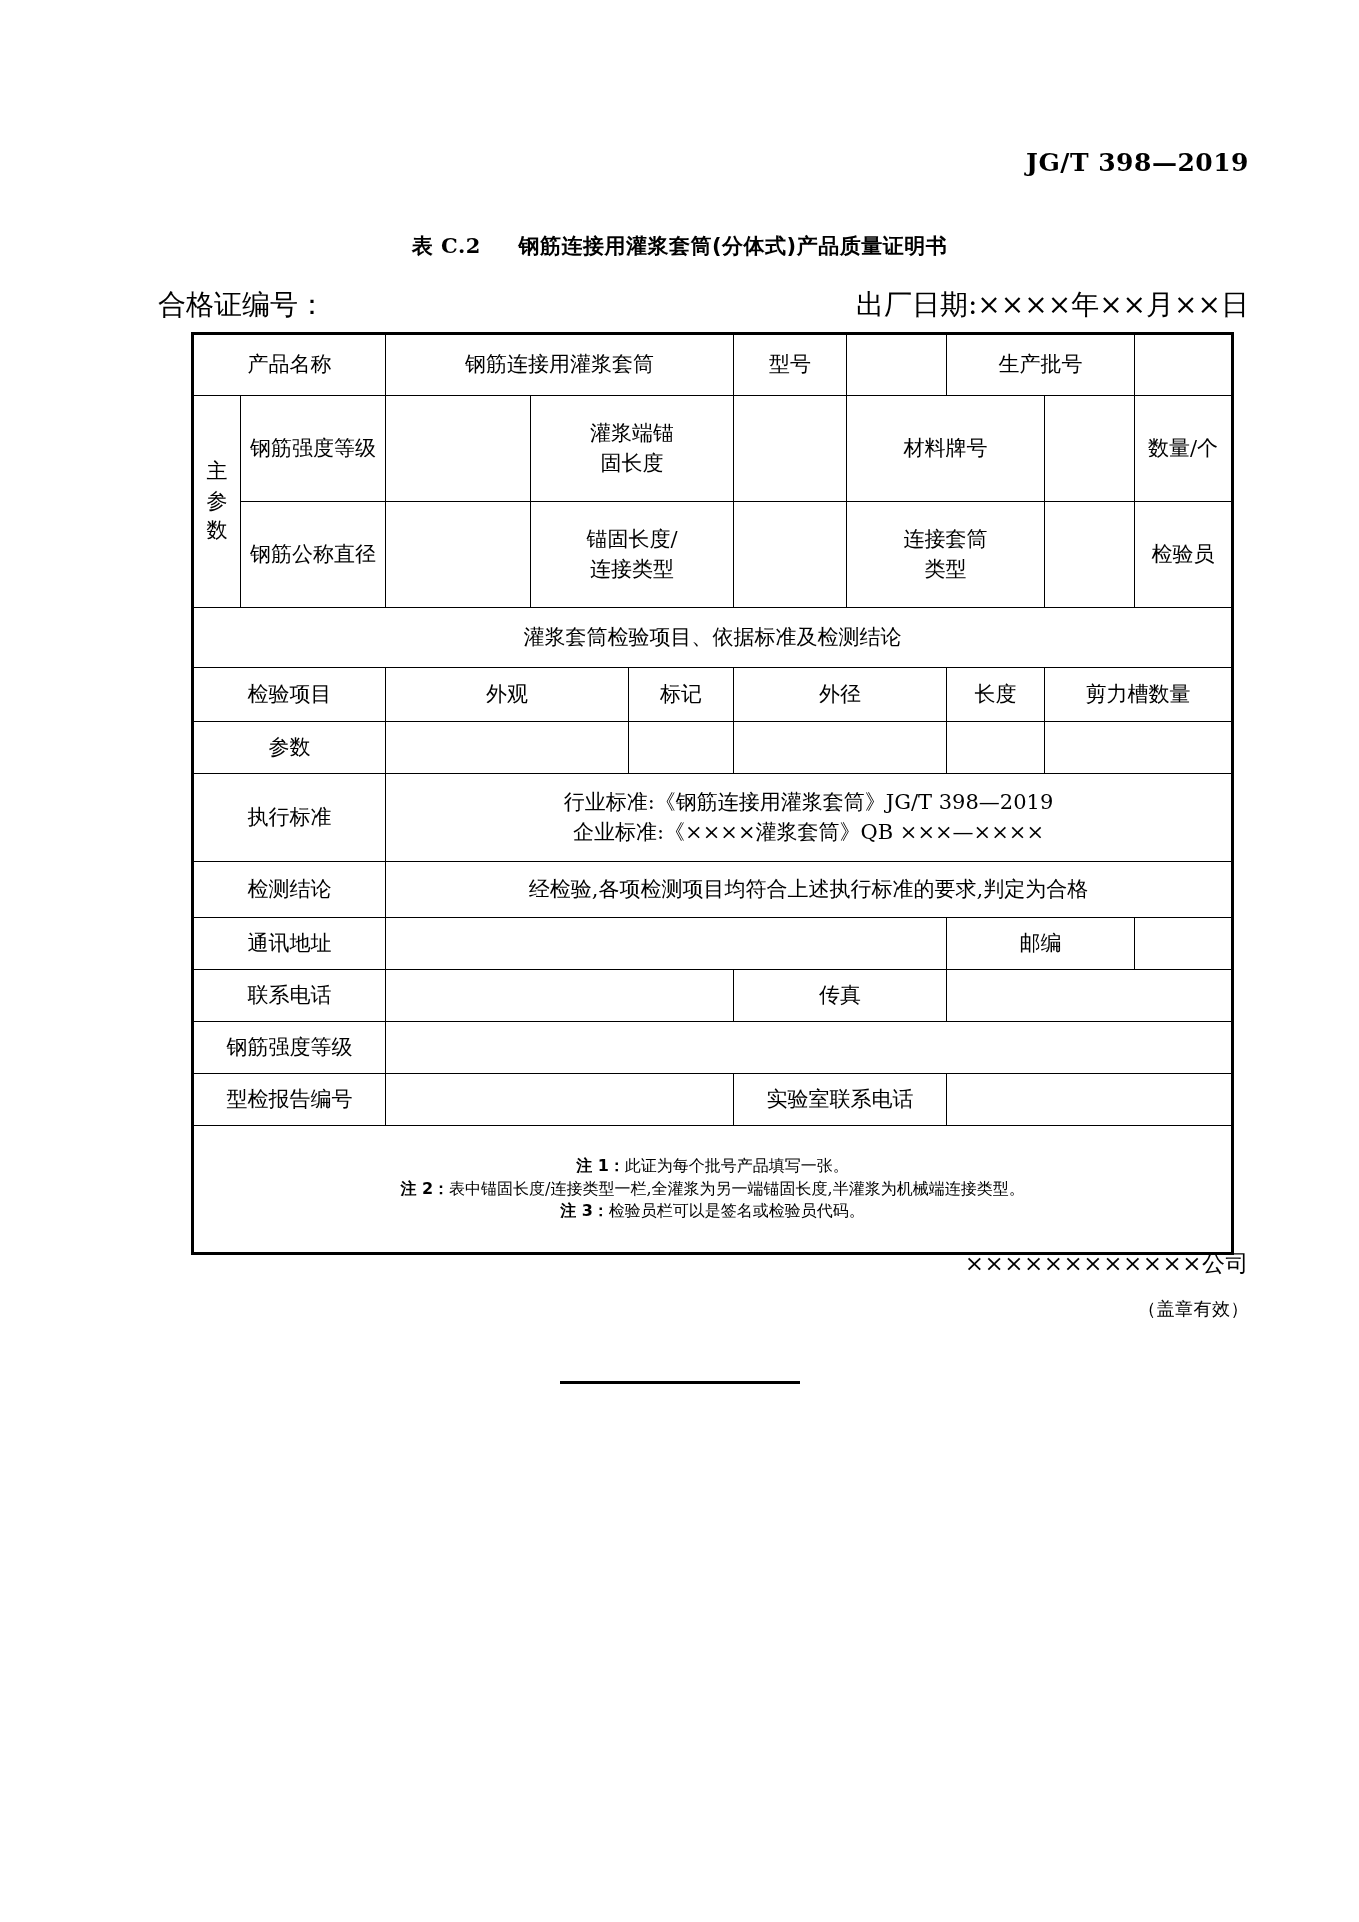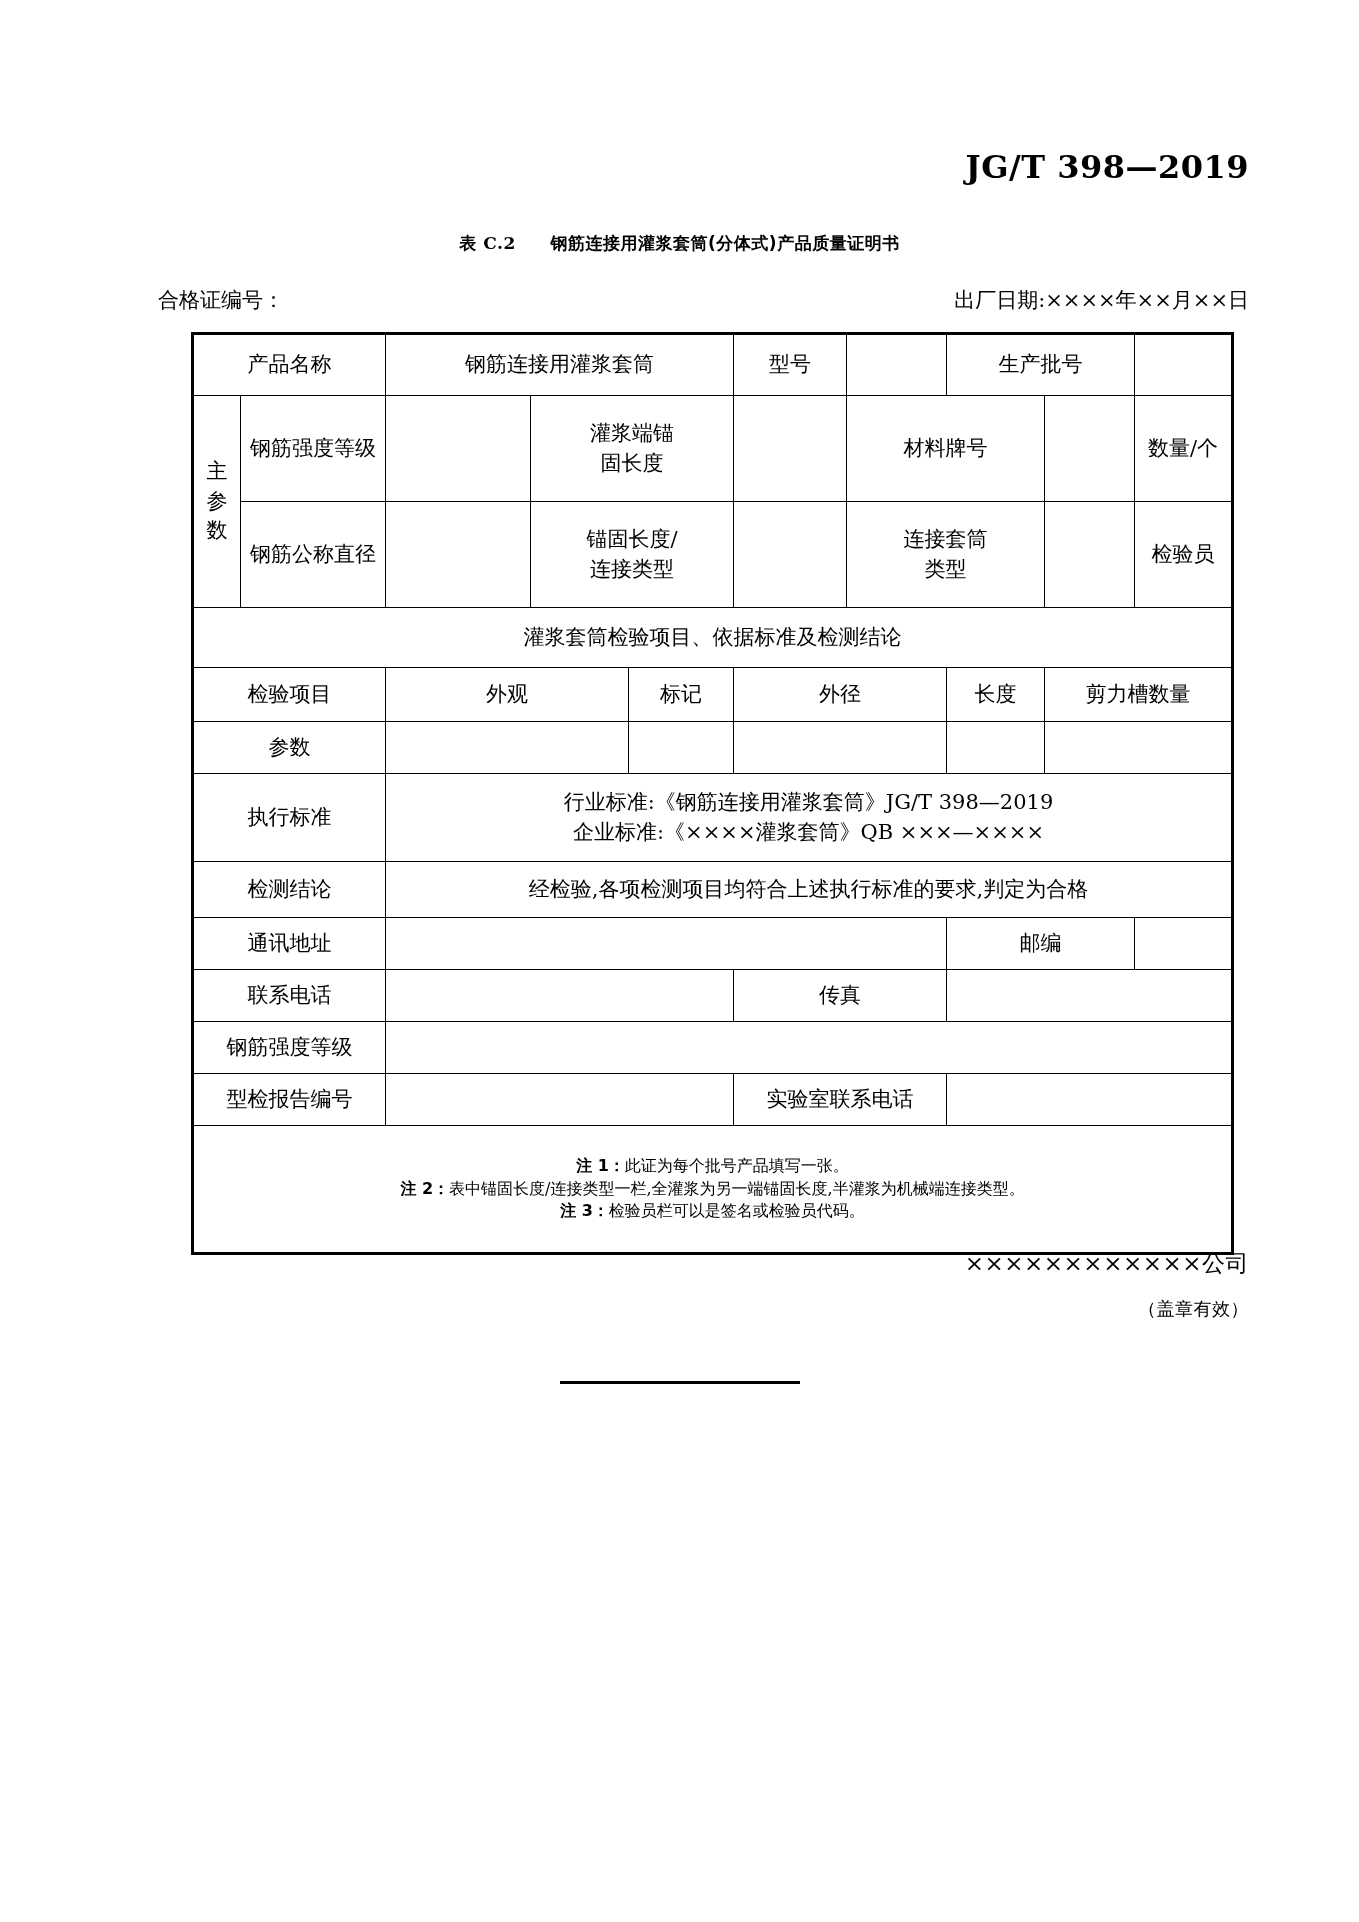--- a/index.html
+++ b/index.html
@@ -22,53 +22,53 @@
     height: 1922px;
   }
 
   
   .run-header {
     position: absolute;
     right: 110px;
     top: 148px;
     font-family: "DejaVu Serif", "Liberation Serif", serif;
     font-weight: bold;
-    font-size: 32px;
+    font-size: 25px;
     letter-spacing: 0.5px;
     white-space: nowrap;
     margin-left: 48px;
   }
 
   
   .caption {
     position: absolute;
     left: 0; right: 0;
     top: 232px;
     text-align: center;
     font-family: "DejaVu Sans", "Liberation Sans", sans-serif;
     font-weight: bold;
-    font-size: 17px;
+    font-size: 21px;
     letter-spacing: 0.5px;
   }
   .caption .cap-num {
     font-family: "DejaVu Serif", "Liberation Serif", serif;
     font-weight: bold;
   }
   .caption .cap-gap { display:inline-block; width: 22px; }
 
   
   .subline {
     position: absolute;
     left: 158px;
     right: 110px;
     top: 286px;
     display: flex;
     justify-content: space-between;
     align-items: baseline;
-    font-size: 21px;
+    font-size: 28px;
     font-family: "DejaVu Serif", "Liberation Serif", serif;
   }
 
   
   .tbl-wrap {
     position: absolute;
     left: 160px;
     top: 332px;
     width: 1040px;
     padding-left: 31px;

